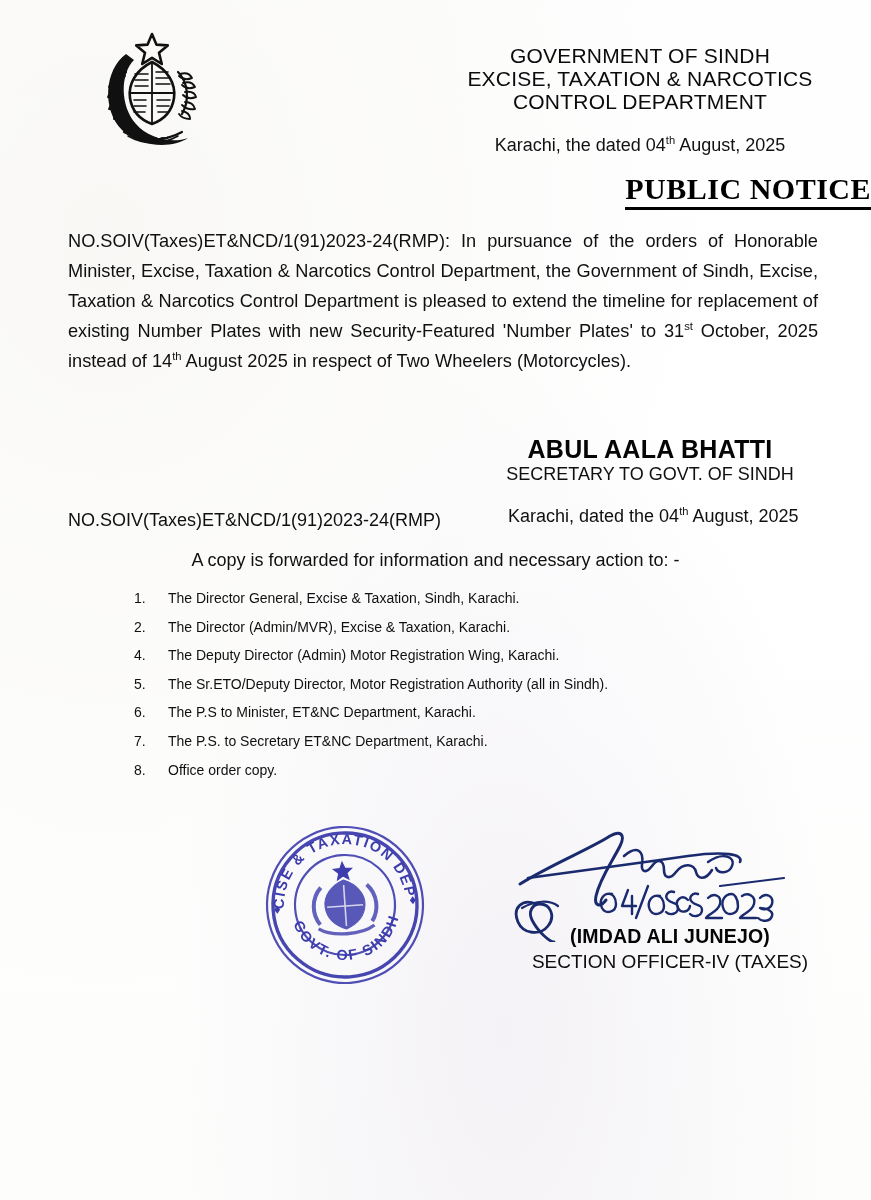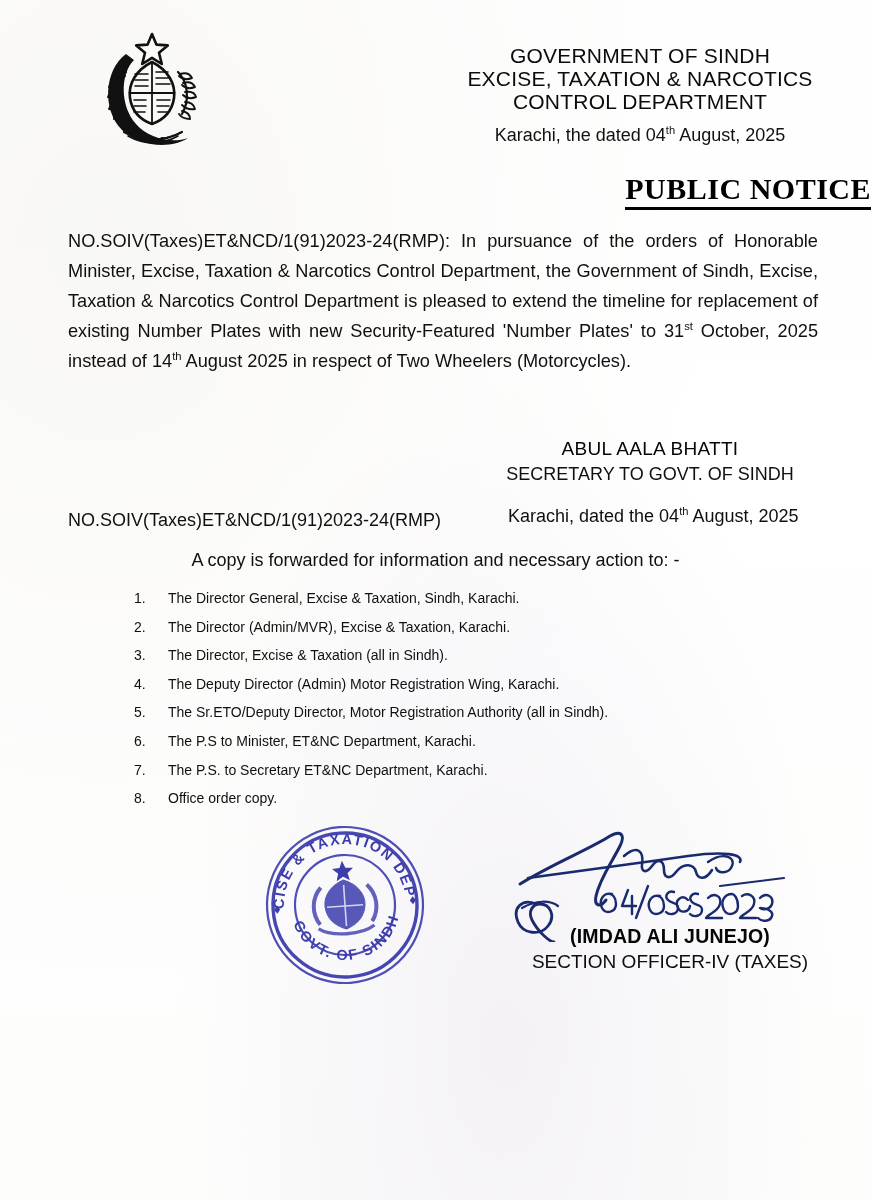--- a/index.html
+++ b/index.html
@@ -59,21 +59,21 @@
   .gov-line {
     font-weight: normal;
     font-size: 21px;
     letter-spacing: 0.2px;
     line-height: 23px;
     color: #0b0b0b;
   }
   .date-line {
     font-size: 18px;
     line-height: 25px;
-    margin-top: 10px;
+    margin-top: 20px;
     color: #121212;
   }
   sup {
     font-size: 0.62em;
     vertical-align: super;
     line-height: 0;
   }
 
   
   .title-wrap {
@@ -110,22 +110,22 @@
 
   
   .sig-block {
     position: absolute;
     top: 437px;
     left: 470px;
     width: 360px;
     text-align: center;
   }
   .sig-name {
-    font-weight: normal;
-    font-size: 19px;
+    font-weight: bold;
+    font-size: 25px;
     letter-spacing: 0.3px;
     line-height: 24px;
     color: #050505;
   }
   .sig-role {
     font-size: 18px;
     line-height: 26px;
     color: #101010;
   }
 
@@ -308,21 +308,20 @@
   <div class="ref-row">
     <div class="ref-left">NO.SOIV(Taxes)ET&amp;NCD/1(91)2023-24(RMP)</div>
     <div class="ref-right"><span>Karachi, dated the 04</span><sup>th</sup><span> August, 2025</span></div>
   </div>
 
   <div class="forward-line">A copy is forwarded for information and necessary action to: -</div>
 
   <ul class="dist-list" id="dist-list">
       <li class="dist-item"><span class="dist-num">1.</span><span>The Director General, Excise &amp; Taxation, Sindh, Karachi.</span></li>
       <li class="dist-item"><span class="dist-num">2.</span><span>The Director (Admin/MVR), Excise &amp; Taxation, Karachi.</span></li>
-      <li class="dist-item"><span class="dist-num">3.</span><span>The Director, Excise &amp; Taxation (all in Sindh).</span></li>
       <li class="dist-item"><span class="dist-num">4.</span><span>The Deputy Director (Admin) Motor Registration Wing, Karachi.</span></li>
       <li class="dist-item"><span class="dist-num">5.</span><span>The Sr.ETO/Deputy Director, Motor Registration Authority (all in Sindh).</span></li>
       <li class="dist-item"><span class="dist-num">6.</span><span>The P.S to Minister, ET&amp;NC Department, Karachi.</span></li>
       <li class="dist-item"><span class="dist-num">7.</span><span>The P.S. to Secretary ET&amp;NC Department, Karachi.</span></li>
       <li class="dist-item"><span class="dist-num">8.</span><span>Office order copy.</span></li>
     </ul>
 
   <div class="stamp">
     <svg viewBox="0 0 166 166" width="166" height="166" aria-hidden="true">
       <defs>

